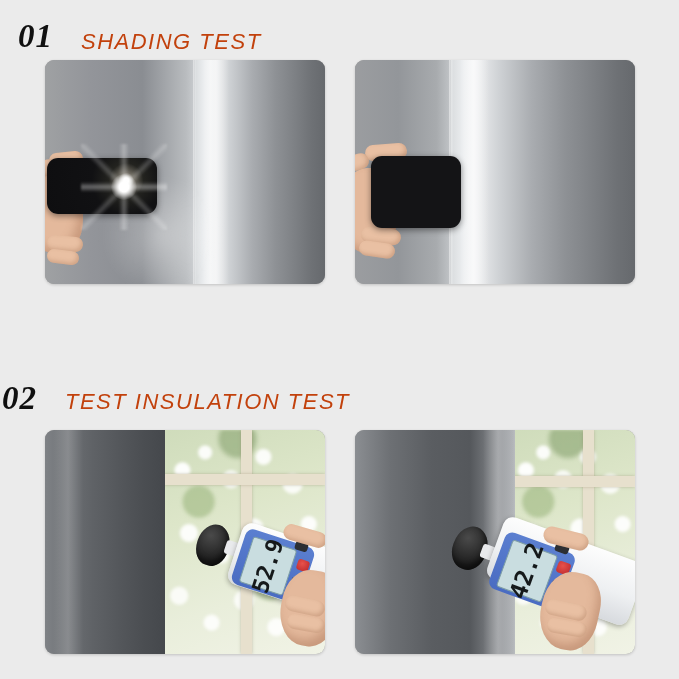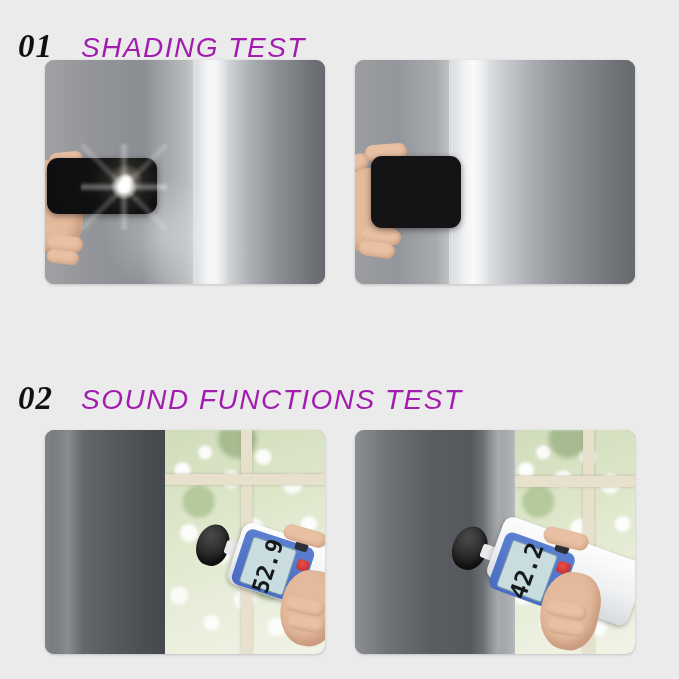--- a/index.html
+++ b/index.html
@@ -16,25 +16,25 @@
   .heading{position:absolute;display:flex;align-items:baseline;}
   .heading .num{
     font-family:"Liberation Serif", serif;
     font-style:italic;font-weight:700;
     font-size:33px;color:#101010;line-height:1;
     letter-spacing:1px;
   }
   .heading .label{
     font-family:"Liberation Sans", sans-serif;
     font-style:italic;font-weight:400;
-    font-size:28px;color:#a21caf;line-height:1;
+    font-size:22px;color:#c2410c;line-height:1;
     letter-spacing:1.5px;margin-left:28px;
   }
-  #heading-01{left:18px;top:30px;}
-  #heading-02{left:18px;top:382px;justify-content:center;}
+  #heading-01{left:18px;top:20px;align-items:flex-end;}
+  #heading-02{left:2px;top:382px;justify-content:center;}
 
   
   .banner{
     position:absolute;left:0;top:302px;width:679px;height:70px;
     background:#ffffff;display:flex;align-items:center;justify-content:center;
   }
   .banner-title{
     font-family:"Liberation Sans", sans-serif;
     font-weight:700;font-size:45px;color:#0b0b0b;
     letter-spacing:3.5px;
@@ -241,21 +241,21 @@
         <div class="thumb" style="left:-8px;top:94px;width:22px;height:16px;transform:rotate(-16deg);"></div>
       </div>
 
       <div class="phone" style="left:16px;top:96px;width:90px;height:72px;background:#141416;"></div>
     </div>
   </div>
 
 
   <div class="heading" id="heading-02">
     <span class="num">02</span>
-    <span class="label">SOUND FUNCTIONS TEST</span>
+    <span class="label">TEST INSULATION TEST</span>
   </div>
 
   <div class="card" id="card-sound-open">
     <div class="scene">
       <div class="window" style="left:118px;right:0;">
         <div class="foliage"></div>
         <div class="mullion v" style="left:78px;"></div>
         <div class="mullion h" style="top:44px;"></div>
       </div>
 

